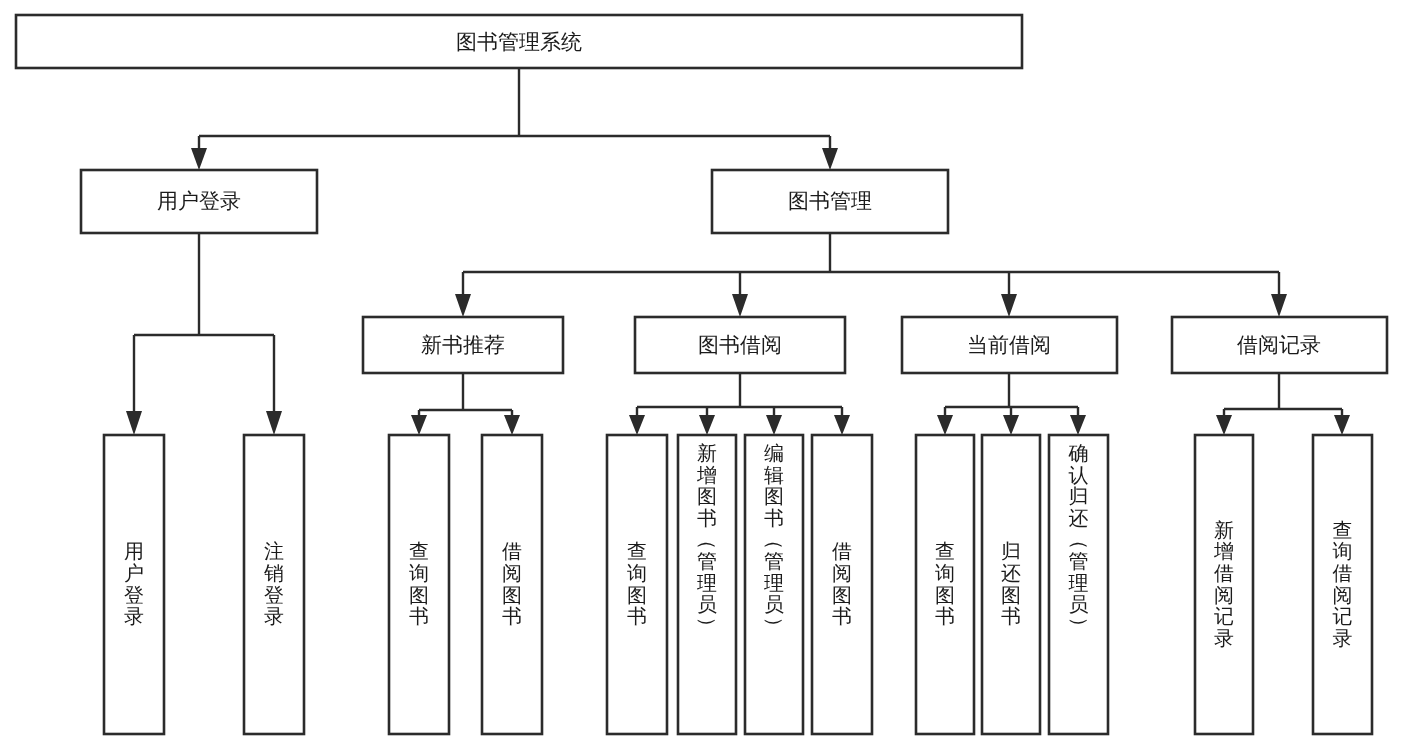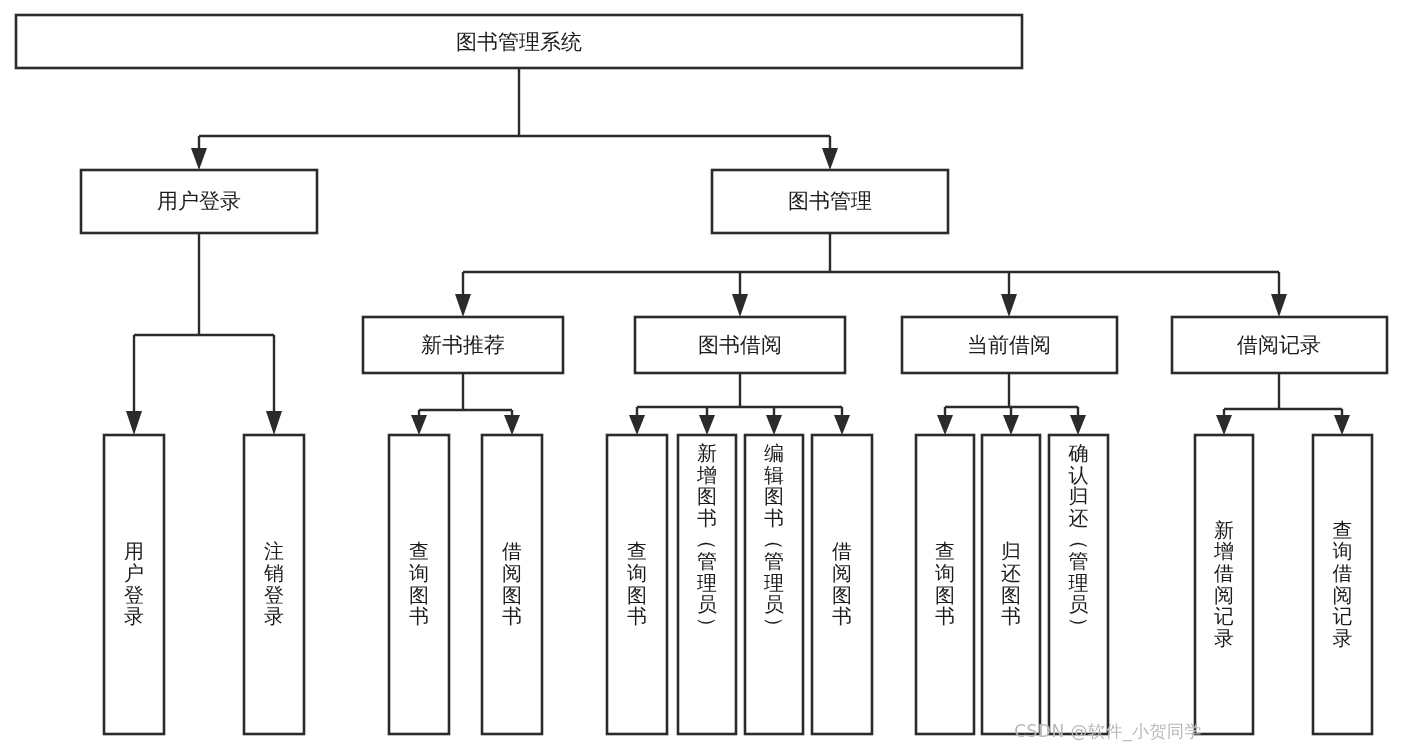--- a/index.html
+++ b/index.html
@@ -292,14 +292,13 @@
     </div>
   <div class="vlabel" style="left:1313px; top:435px; width:59px; height:299px;">
       <span>查</span>
       <span>询</span>
       <span>借</span>
       <span>阅</span>
       <span>记</span>
       <span>录</span>
     </div>
 
-  <div class="watermark">CSDN @软件_小贺同学</div>
 </div>
 
 </body></html>

